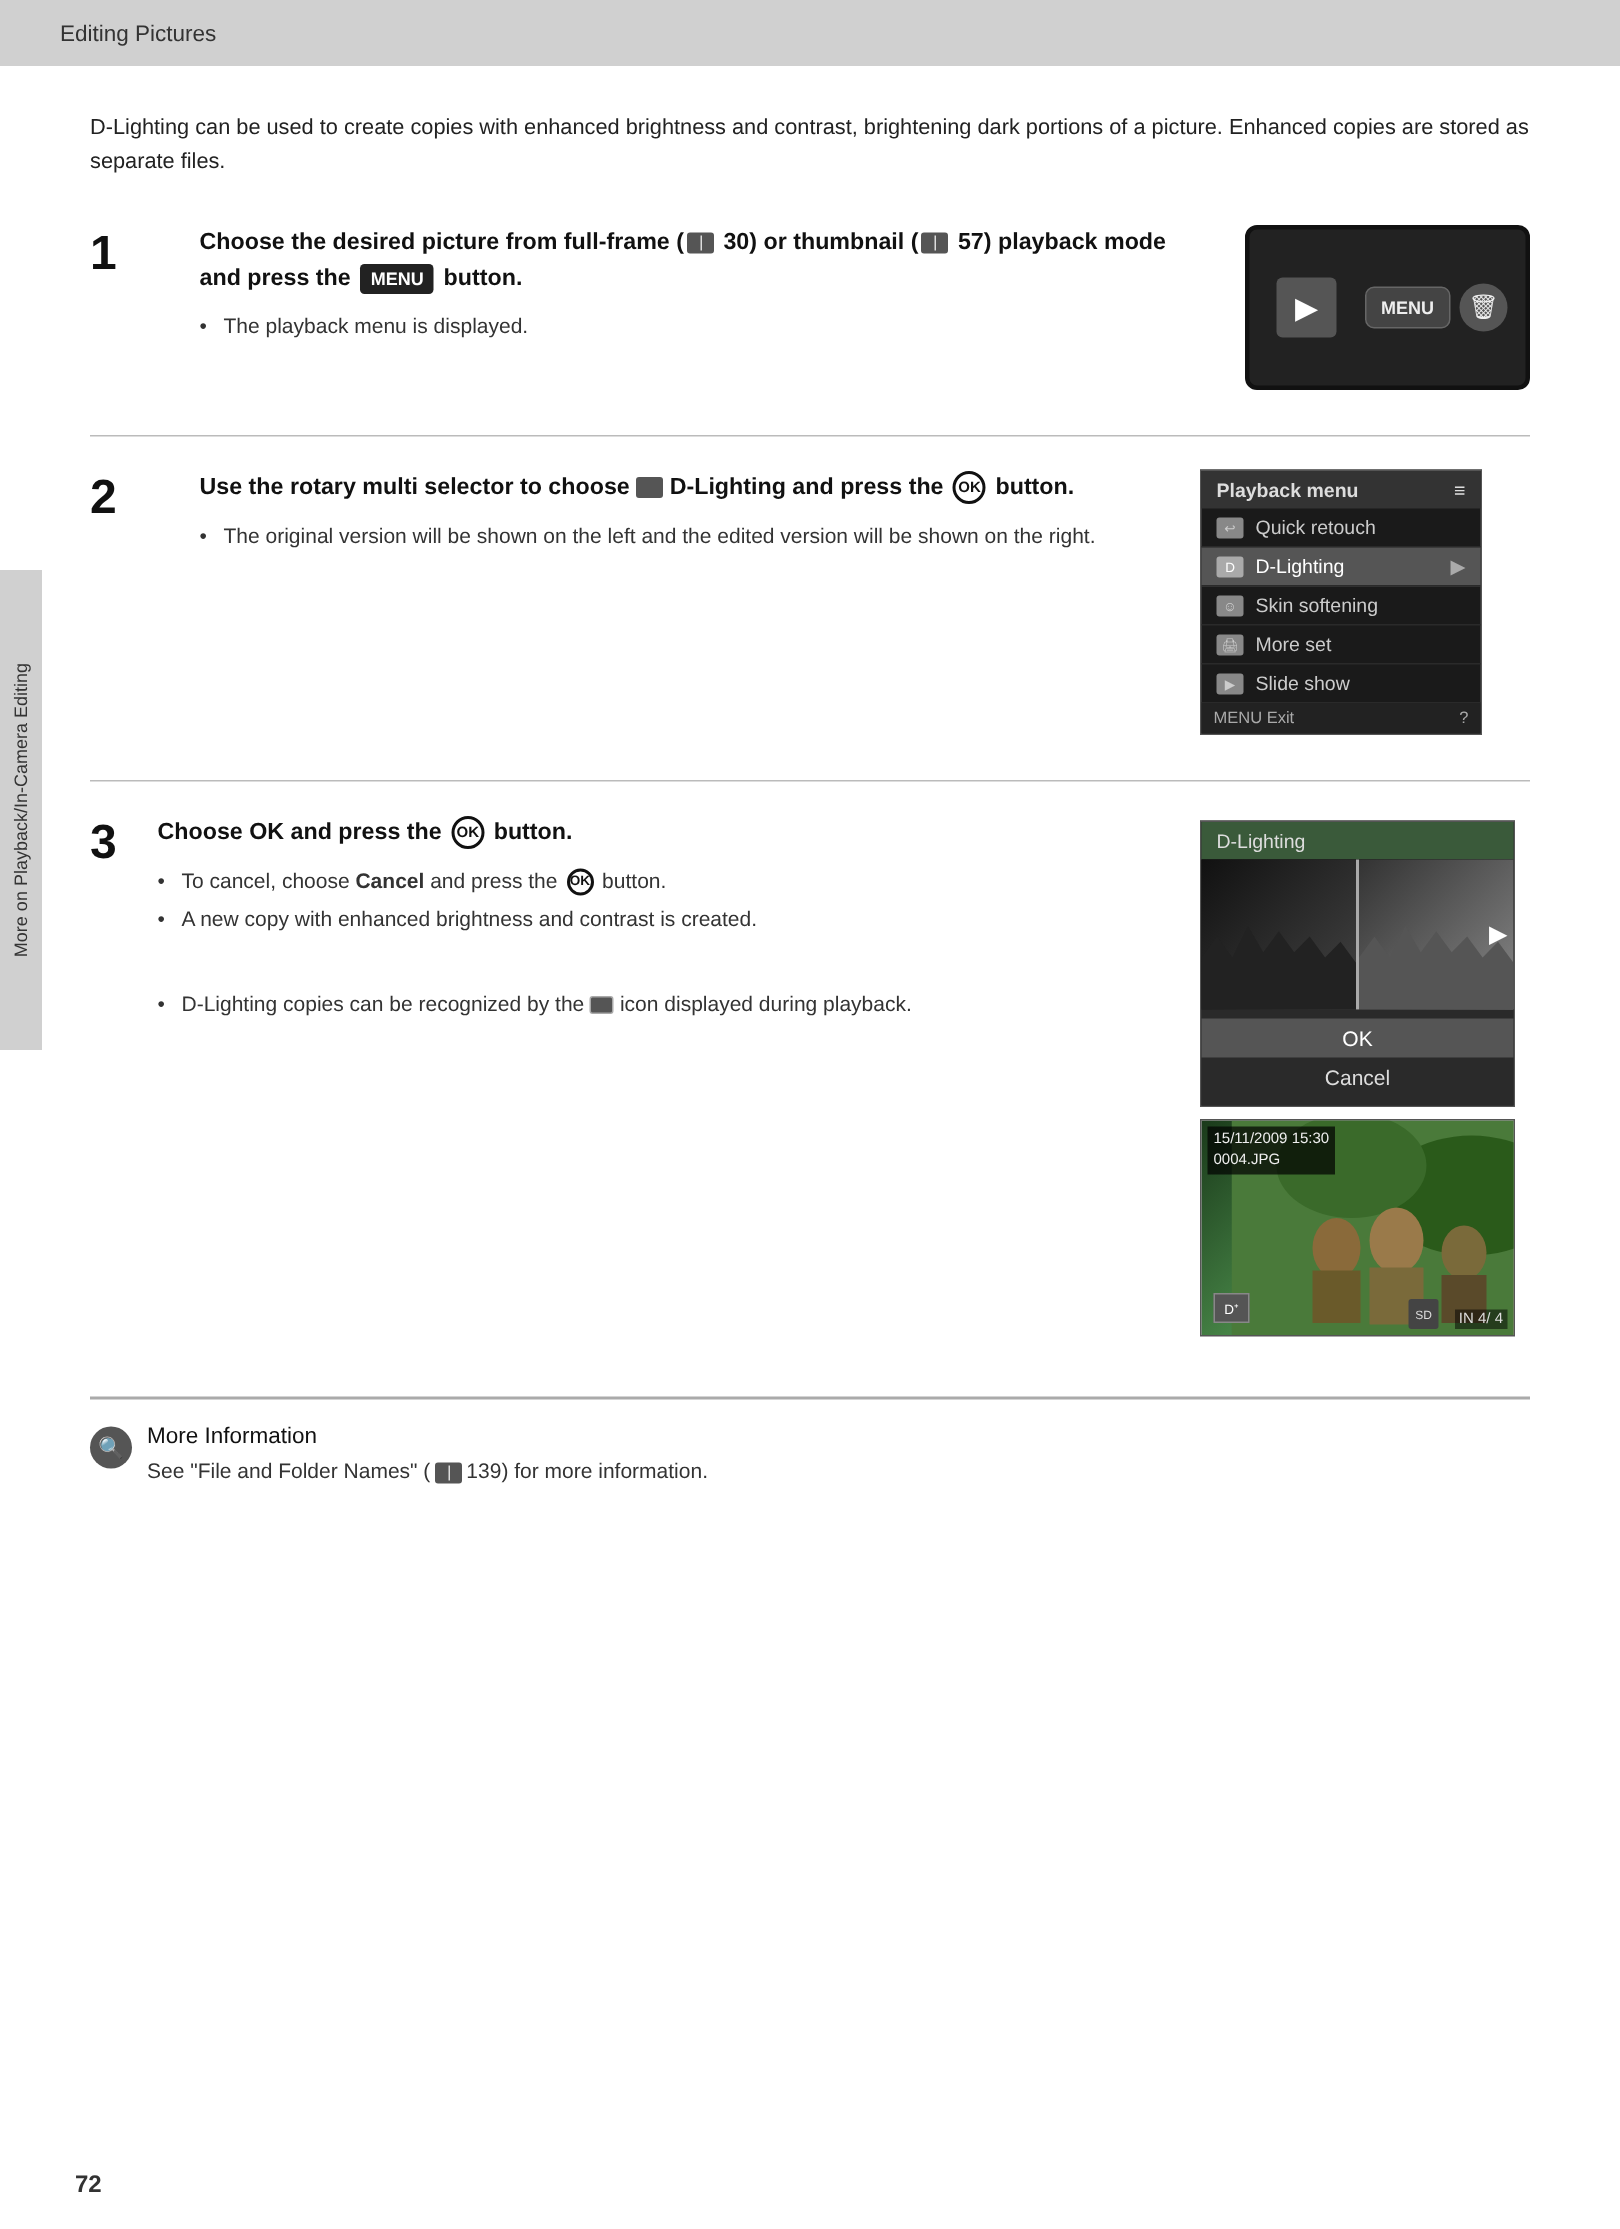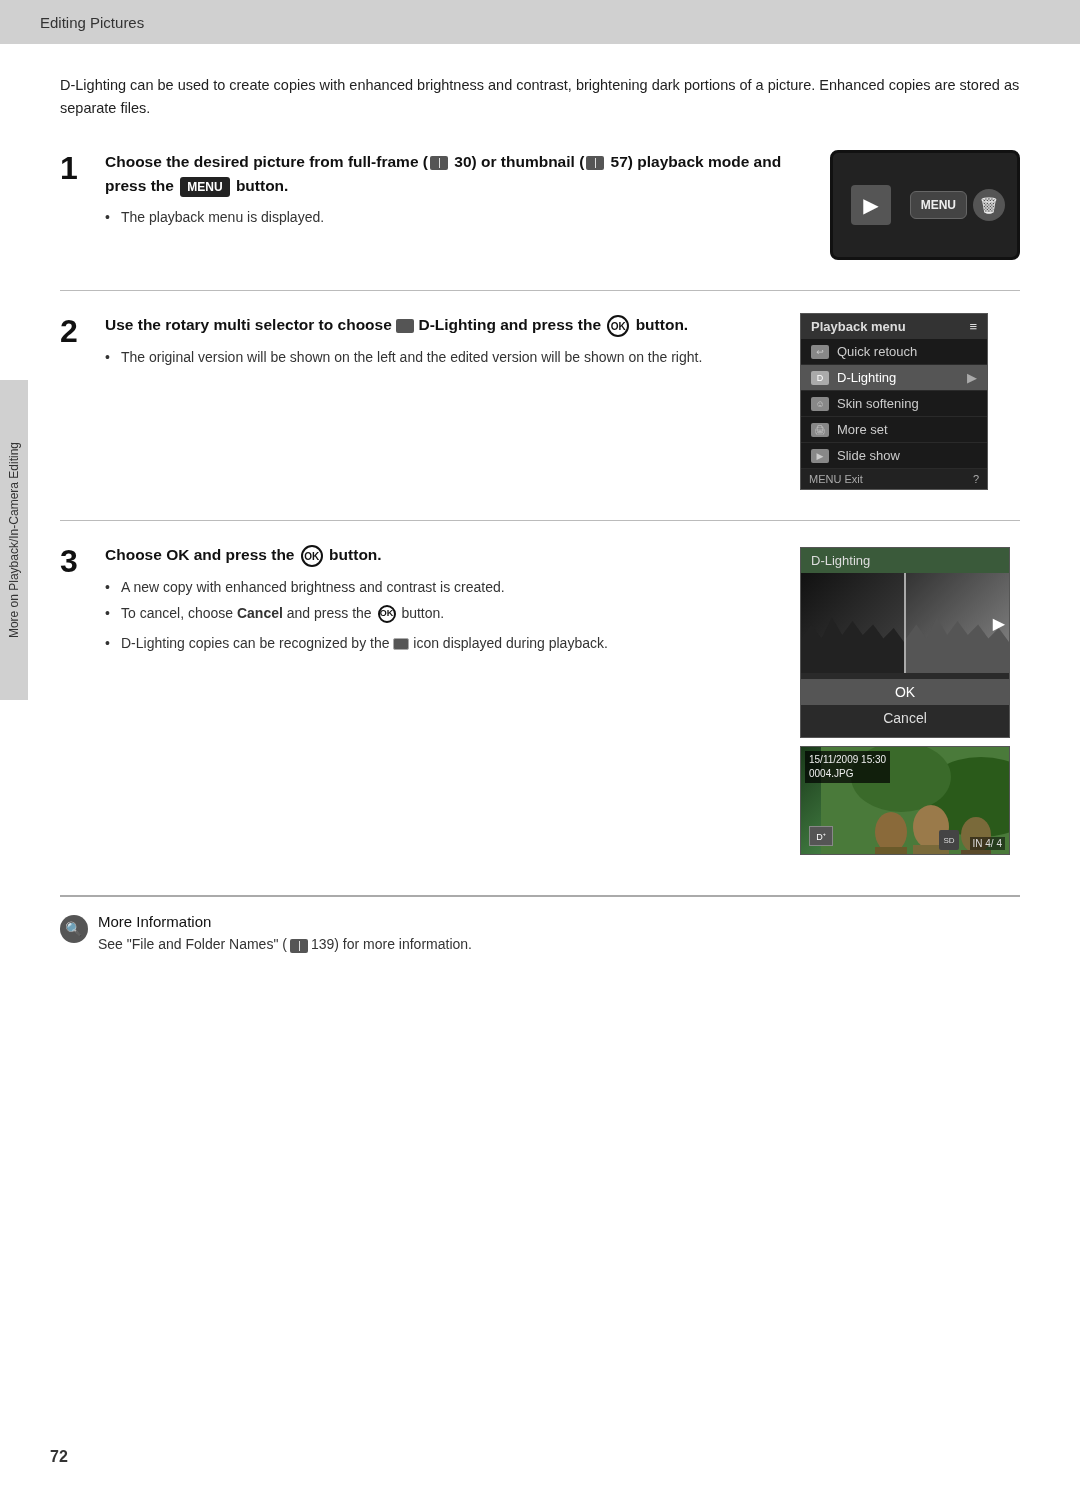--- a/index.html
+++ b/index.html
@@ -87,20 +87,21 @@
       font-weight: bold;
       color: #111;
       min-width: 45px;
       line-height: 1;
       padding-top: 2px;
     }
 
     .step-content {
       flex: 1;
       padding-right: 20px;
+      margin-left: 28px;
     }
 
     .step-heading {
       font-size: 15.5px;
       font-weight: bold;
       line-height: 1.5;
       color: #111;
       margin-bottom: 10px;
     }
 
@@ -297,21 +298,21 @@
       font-size: 14px;
     }
     .dlighting-btn.selected {
       background: #555;
       color: #fff;
     }
 
     
     .photo-thumbnail {
       width: 210px;
-      height: 109px;
+      height: 145px;
       background: linear-gradient(135deg, #1a3a1a 0%, #4a8a4a 50%, #8a6a3a 100%);
       position: relative;
       overflow: hidden;
       border: 1px solid #555;
       padding-left: 20px;
     }
     .photo-overlay-info {
       position: absolute;
       top: 4px;
       left: 4px;
@@ -357,21 +358,21 @@
       justify-content: center;
       color: #ddd;
       font-size: 8px;
     }
 
     
     .step3-content {
       flex: 1;
     }
     .step3-bullets-extra {
-      margin-top: 8px;
+      margin-top: 35px;
     }
 
     
     .more-info-section {
       margin-top: 40px;
       padding-top: 16px;
       border-top: 2px solid #aaa;
       display: flex;
       align-items: flex-start;
       gap: 10px;
@@ -584,22 +585,22 @@
 
     <div class="section-divider"></div>
 
     <div class="step step-row">
       <div class="step-number">3</div>
       <div class="step3-content">
         <p class="step-heading">
           Choose <strong>OK</strong> and press the <span class="ok-circle">OK</span> button.
         </p>
         <ul class="step-bullets">
+          <li>To cancel, choose <strong>Cancel</strong> and press the <span class="ok-circle" style="width:18px;height:18px;font-size:9px;">OK</span> button.</li>
           <li>A new copy with enhanced brightness and contrast is created.</li>
-          <li>To cancel, choose <strong>Cancel</strong> and press the <span class="ok-circle" style="width:18px;height:18px;font-size:9px;">OK</span> button.</li>
         </ul>
         <div class="step3-bullets-extra">
           <ul class="step-bullets">
             <li>D-Lighting copies can be recognized by the <span style="display:inline-block;width:16px;height:12px;background:#555;border-radius:2px;vertical-align:middle;border:1px solid #aaa;"></span> icon displayed during playback.</li>
           </ul>
         </div>
       </div>
       <div class="step2-image-col right-panel">
 
         <div class="dlighting-panel">

